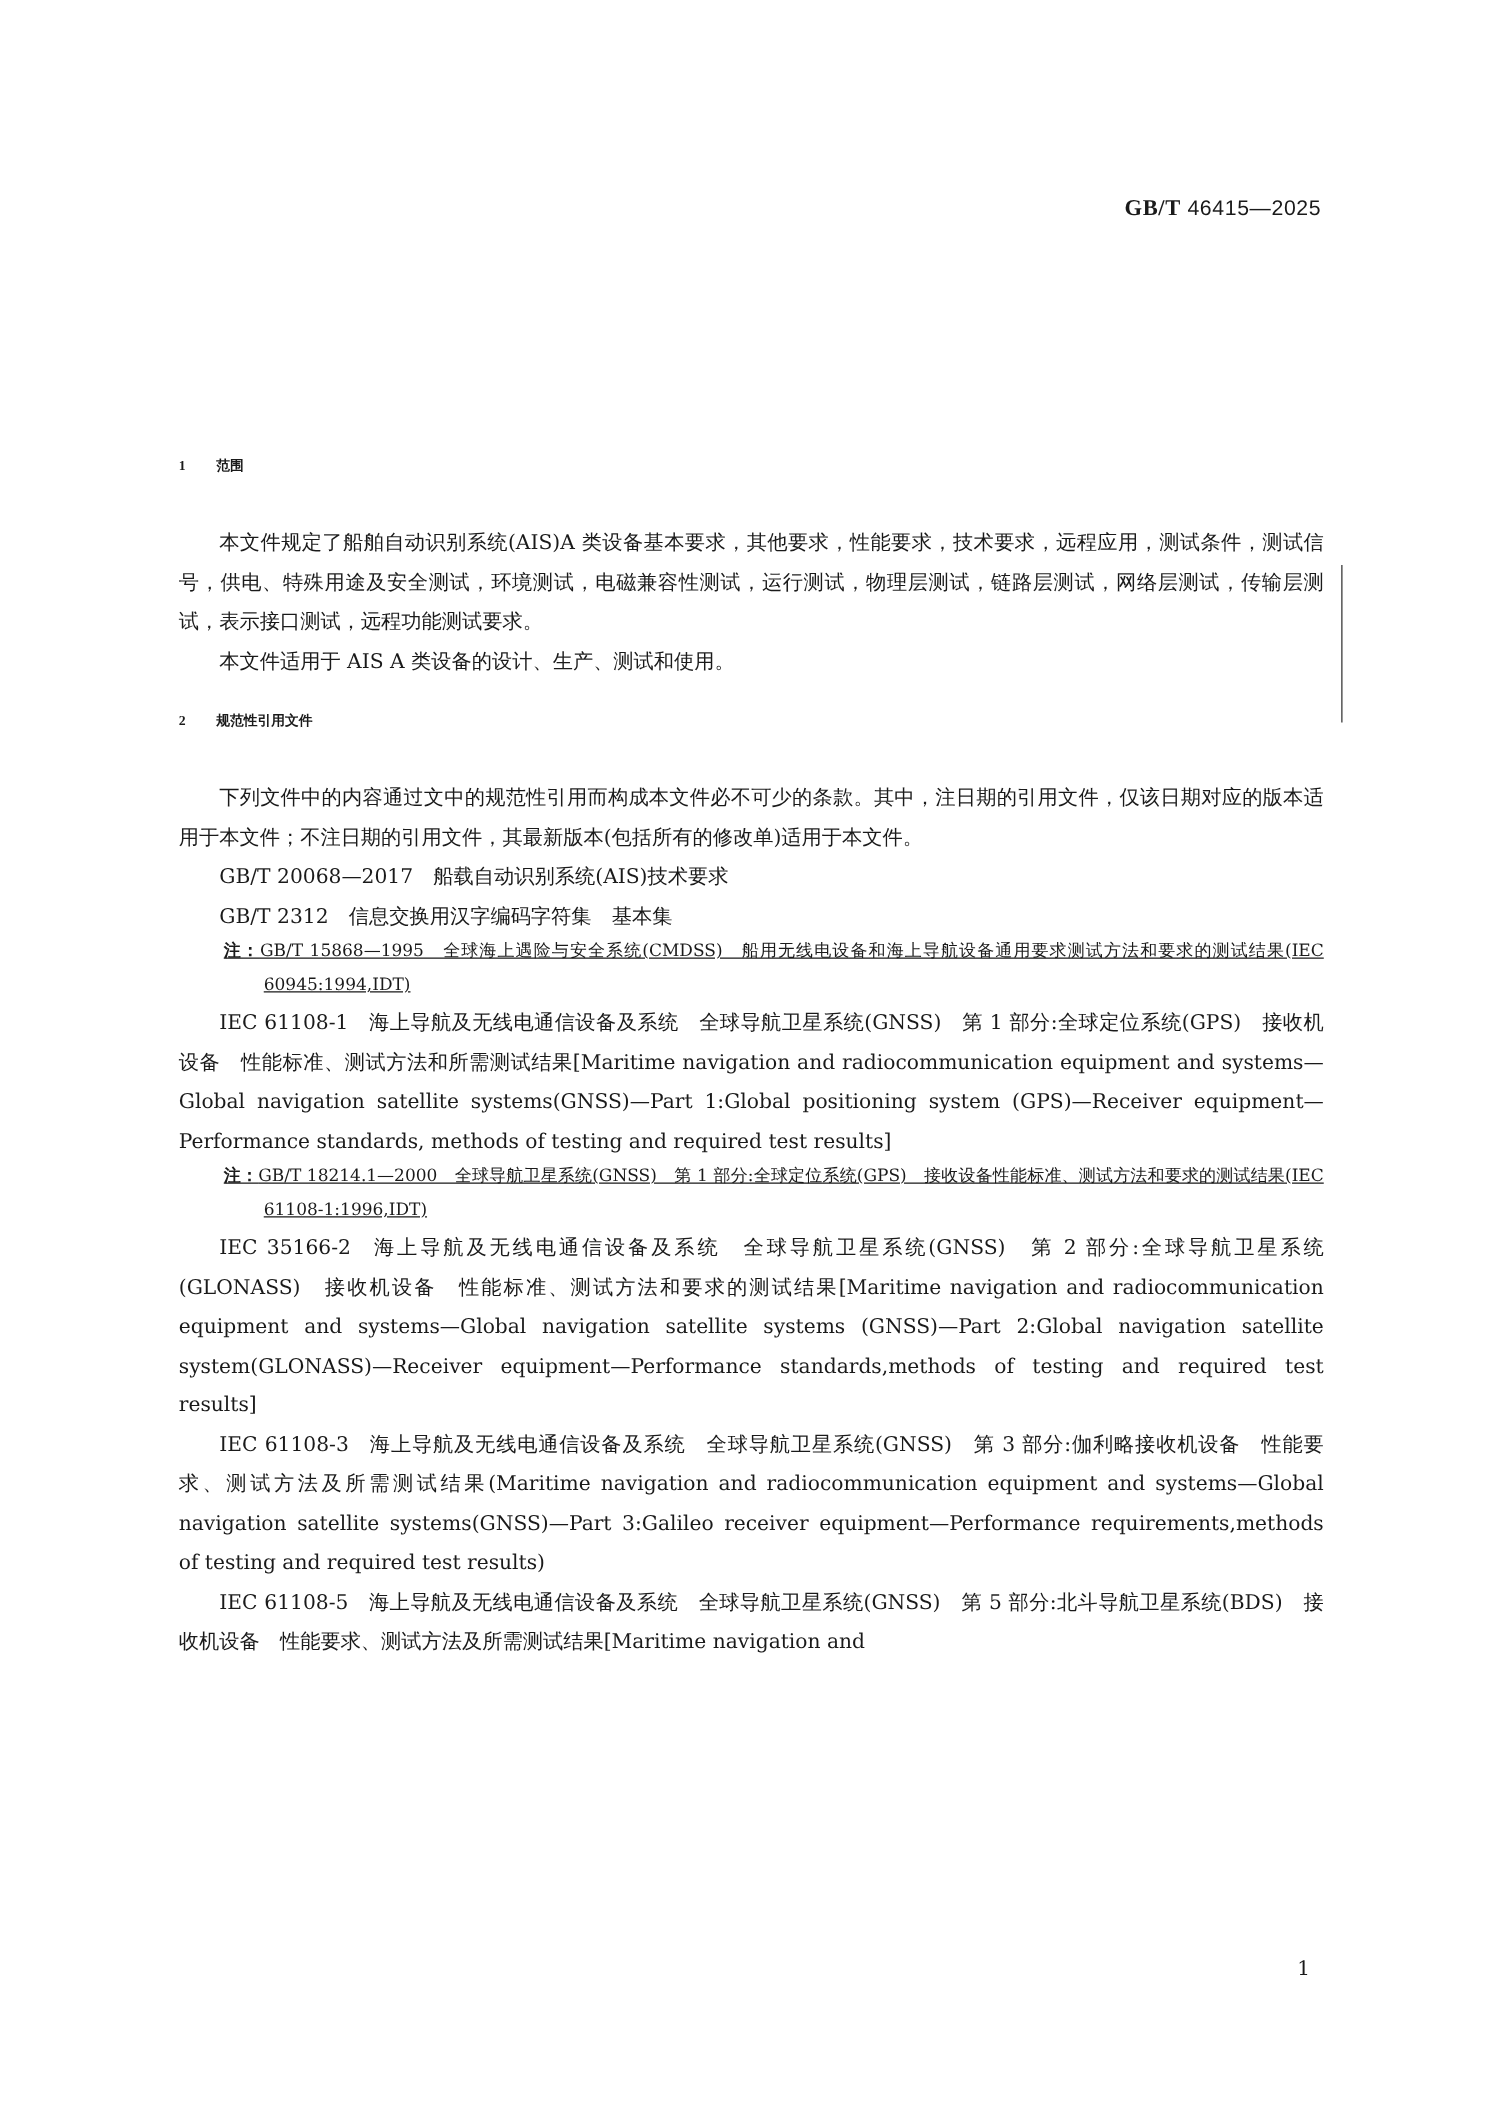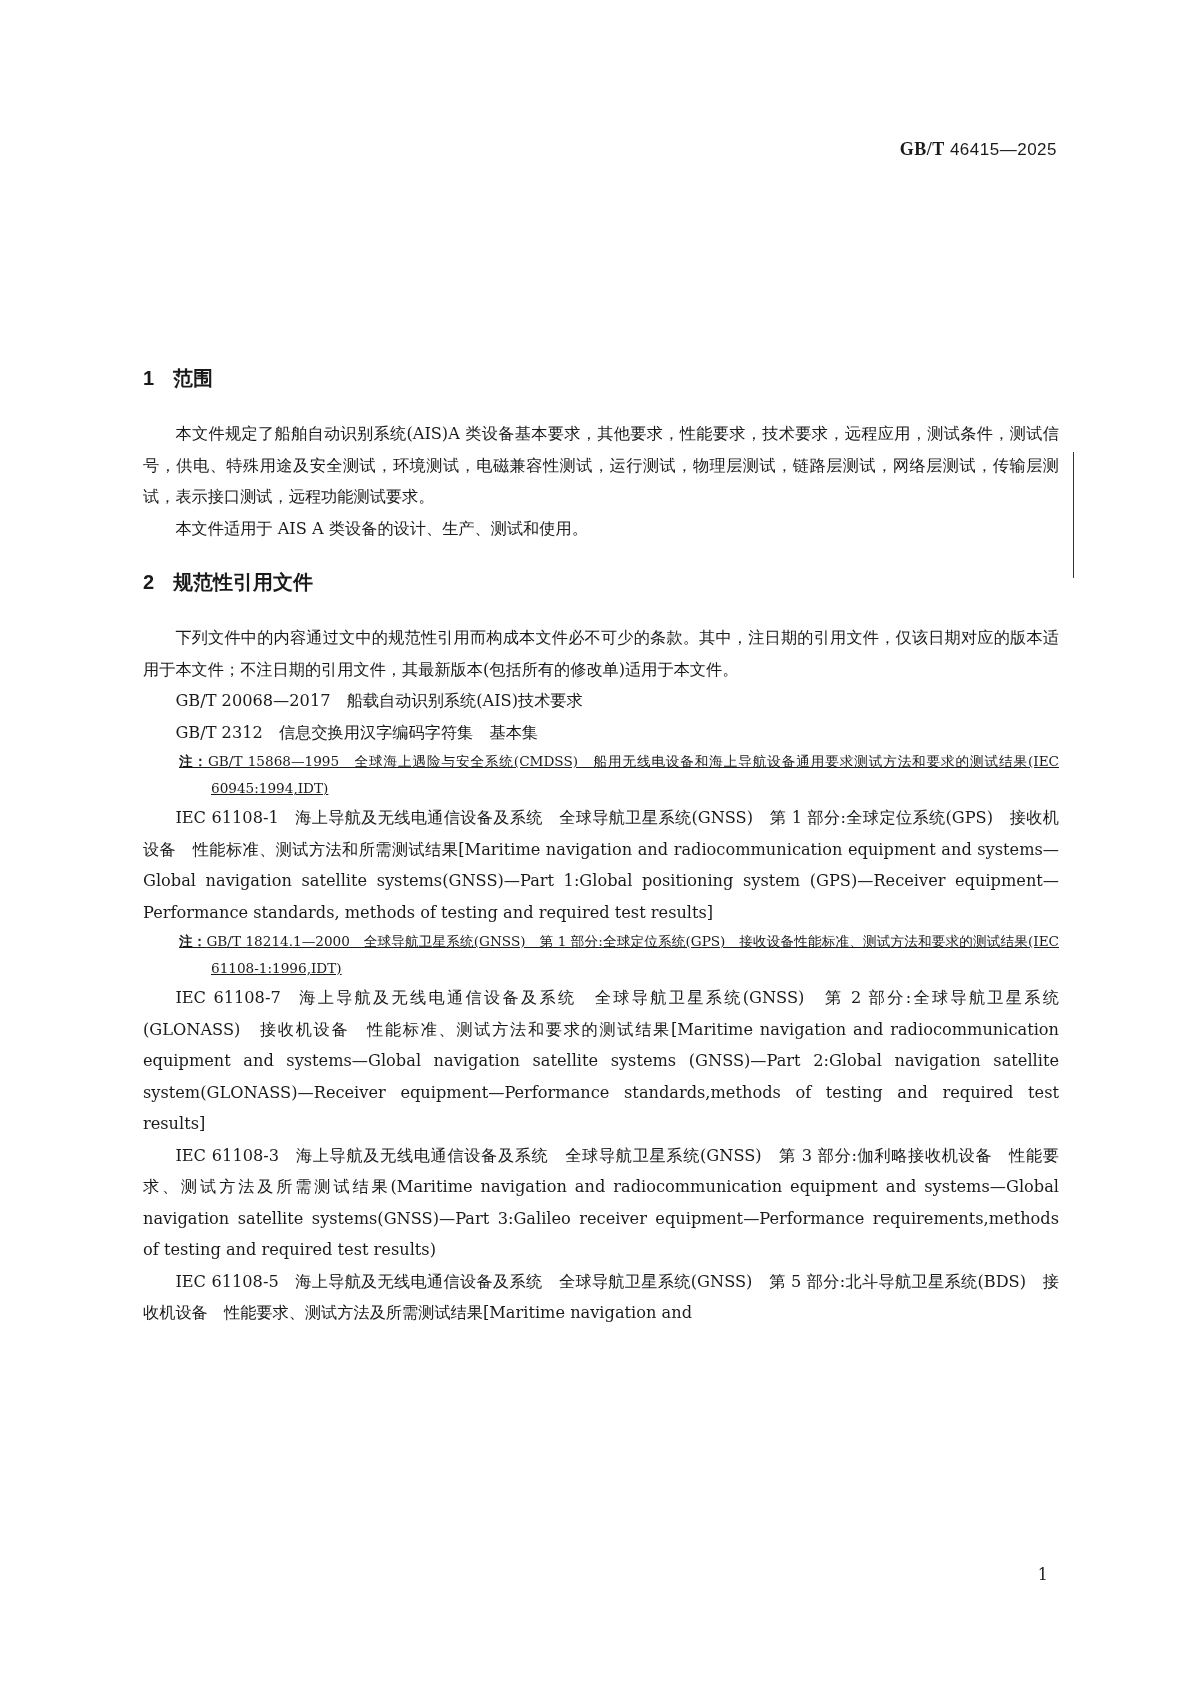--- a/index.html
+++ b/index.html
@@ -10,21 +10,21 @@
     body {
       width: 1191px;
       height: 1685px;
       position: relative;
       overflow: hidden;
       color: #1a1a1a;
       font-family: "DejaVu Serif", "Liberation Serif", serif;
     }
     .std-number {
       position: absolute;
-      top: 139px;
+      top: 156px;
       right: 134px;
       font-size: 17px;
       letter-spacing: 0.5px;
       font-family: "Liberation Sans", sans-serif;
     }
     .std-number .gbt {
       font-family: "Liberation Serif", serif;
       font-weight: bold;
       font-size: 18px;
     }
@@ -36,22 +36,22 @@
       text-align: center;
       font-family: "DejaVu Sans", "Liberation Sans", sans-serif;
       font-size: 24px;
       line-height: 46px;
       letter-spacing: 2px;
     }
     .title .line { display: block; }
     .section-heading {
       position: absolute;
       left: 143px;
-      font-family: Liberation Sans, sans-serif;
-      font-size: 20px;
+      font-family: Liberation Serif, serif;
+      font-size: 11px;
       font-weight: bold;
     }
     .section-heading .num { display: inline-block; width: 30px; }
     .content {
       position: absolute;
       left: 143px;
       width: 916px;
       font-size: 16.2px;
       line-height: 31.5px;
       text-align: justify;
@@ -135,21 +135,21 @@
   </p>
 
   <p class="ref">
     <span>IEC 61108-1</span><span class="gap"></span><span>海上导航及无线电通信设备及系统　全球导航卫星系统(GNSS)　第 1 部分:全球定位系统(GPS)　接收机设备　性能标准、测试方法和所需测试结果[Maritime navigation and radiocommunication equipment and systems—Global navigation satellite systems(GNSS)—Part 1:Global positioning system (GPS)—Receiver equipment—Performance standards, methods of testing and required test results]</span>
   </p>
   <p class="note">
     <span class="note-label">注：</span><span>GB/T 18214.1—2000　全球导航卫星系统(GNSS)　第 1 部分:全球定位系统(GPS)　接收设备性能标准、测试方法和要求的测试结果(IEC 61108-1:1996,IDT)</span>
   </p>
 
   <p class="ref">
-    <span>IEC 61108-7</span><span class="gap"></span><span>海上导航及无线电通信设备及系统　全球导航卫星系统(GNSS)　第 2 部分:全球导航卫星系统(GLONASS)　接收机设备　性能标准、测试方法和要求的测试结果[Maritime navigation and radiocommunication equipment and systems—Global navigation satellite systems (GNSS)—Part 2:Global navigation satellite system(GLONASS)—Receiver equipment—Performance standards,methods of testing and required test results]</span>
+    <span>IEC 35166-2</span><span class="gap"></span><span>海上导航及无线电通信设备及系统　全球导航卫星系统(GNSS)　第 2 部分:全球导航卫星系统(GLONASS)　接收机设备　性能标准、测试方法和要求的测试结果[Maritime navigation and radiocommunication equipment and systems—Global navigation satellite systems (GNSS)—Part 2:Global navigation satellite system(GLONASS)—Receiver equipment—Performance standards,methods of testing and required test results]</span>
   </p>
 
   <p class="ref">
     <span>IEC 61108-3</span><span class="gap"></span><span>海上导航及无线电通信设备及系统　全球导航卫星系统(GNSS)　第 3 部分:伽利略接收机设备　性能要求、测试方法及所需测试结果(Maritime navigation and radiocommunication equipment and systems—Global navigation satellite systems(GNSS)—Part 3:Galileo receiver equipment—Performance requirements,methods of testing and required test results)</span>
   </p>
 
   <p class="ref">
     <span>IEC 61108-5</span><span class="gap"></span><span>海上导航及无线电通信设备及系统　全球导航卫星系统(GNSS)　第 5 部分:北斗导航卫星系统(BDS)　接收机设备　性能要求、测试方法及所需测试结果[Maritime navigation and</span>
   </p>
 </div>

